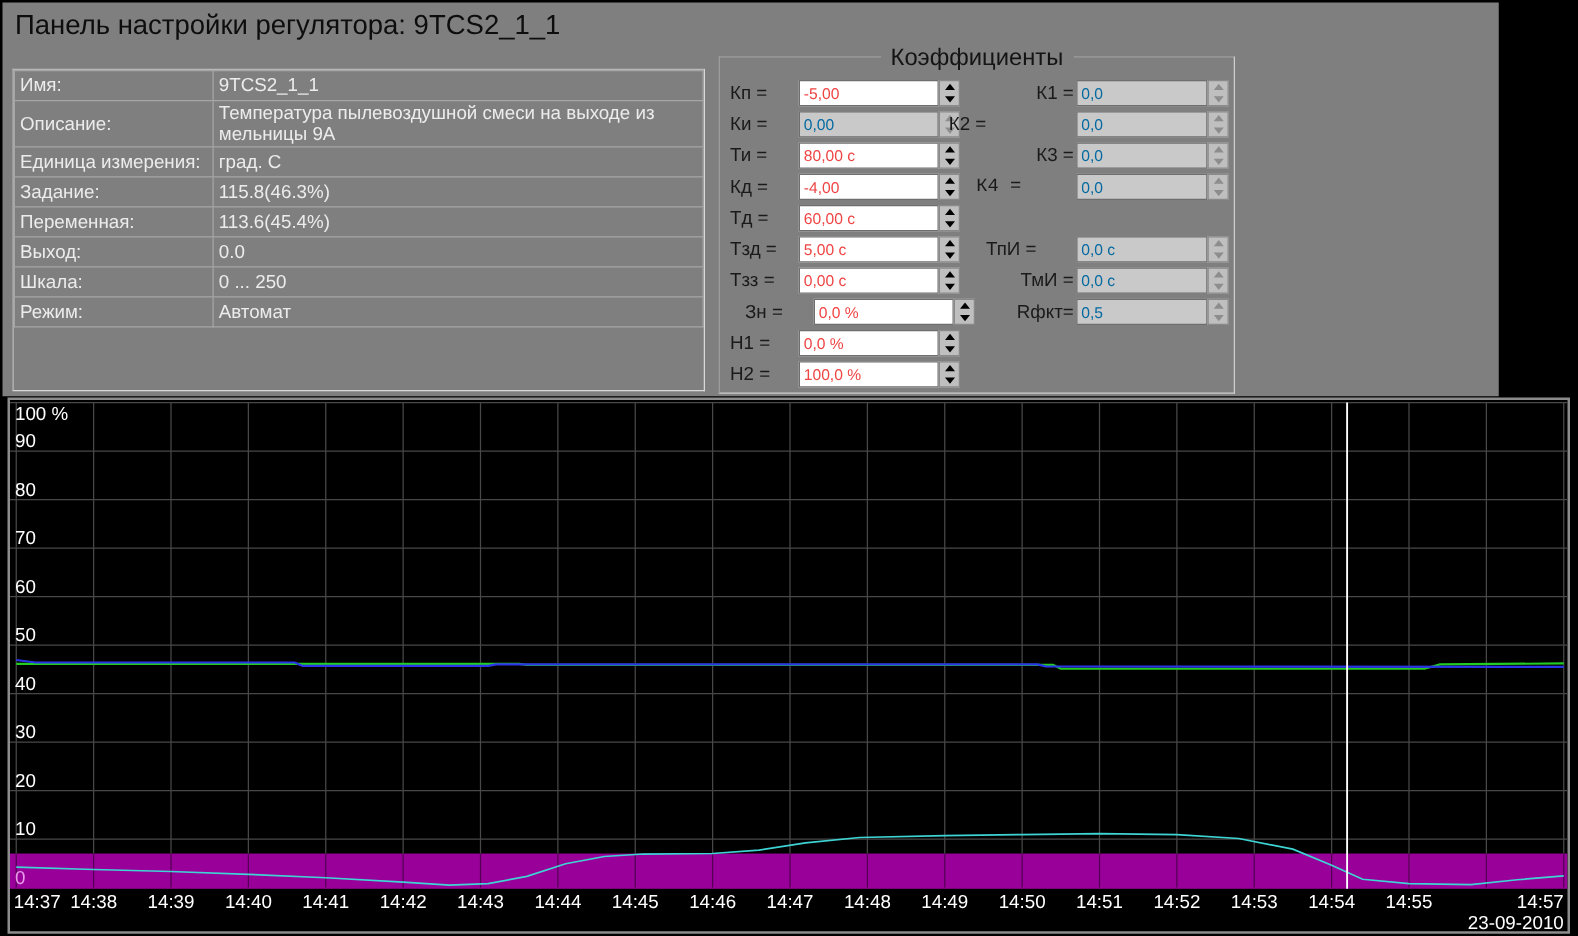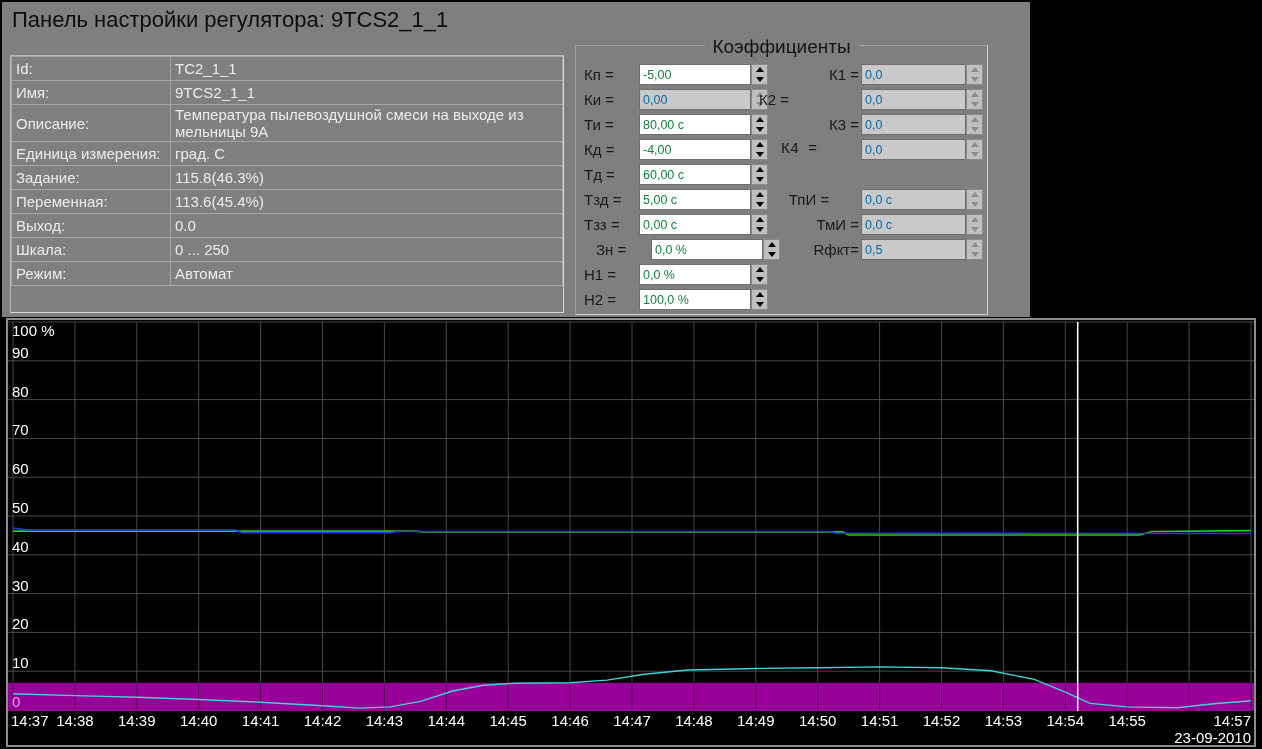--- a/index.html
+++ b/index.html
@@ -3,21 +3,21 @@
 <meta charset="utf-8">
 <style>
   html,body { margin:0; padding:0; }
   body {
     width:1262px; height:749px; position:relative;
     background:#000; overflow:hidden;
     font-family:"Liberation Sans", sans-serif;
   }
   
   #top-panel {
-    position:absolute; left:2px; top:2px; width:1028px; height:315px;
+    position:absolute; left:2px; top:2px; width:1197px; height:315px;
     background:#7f7f7f;
   }
   #window-title {
     position:absolute; left:10px; top:5px;
     font-size:22px; color:#0d0d0d; white-space:nowrap;
   }
   
   #info-table-wrap {
     position:absolute; left:8px; top:53px; width:554px; height:258px;
     border:1px solid #b8b8b8; border-right-color:#d9d9d9; border-bottom-color:#d9d9d9;
@@ -40,21 +40,21 @@
     background:#7f7f7f; padding:0 8px; font-size:19px; color:#141414; white-space:nowrap;
   }
   .spin-row { position:absolute; height:21px; }
   .spin-label {
     position:absolute; font-size:15px; color:#1a1a1a; line-height:21px; white-space:nowrap;
   }
   .spin-field {
     position:absolute; height:21px; box-sizing:border-box;
     background:#ffffff; border:1px solid #6e6e6e;
     font-family:"Liberation Sans",sans-serif;
-    font-size:12.5px; color:#15803d; padding:1px 3px;
+    font-size:12.5px; color:#ef4444; padding:1px 3px;
   }
   .spin-row.disabled .spin-field { background:#c9c9c9; color:#0369a1; }
   .spin-btns {
     position:absolute; width:17px; height:21px; box-sizing:border-box;
     background:#bfbfbf; border:1px solid #8a8a8a;
     display:flex; flex-direction:column;
   }
   .spin-btn { flex:1; display:flex; align-items:center; justify-content:center; cursor:default; }
   .tri-up { width:0; height:0; border-left:4px solid transparent; border-right:4px solid transparent; border-bottom:5px solid #000; }
   .tri-dn { width:0; height:0; border-left:4px solid transparent; border-right:4px solid transparent; border-top:5px solid #000; }
@@ -69,24 +69,20 @@
 </style>
 </head>
 <body>
 
 <div id="top-panel">
   <div id="window-title">Панель настройки регулятора: 9TCS2_1_1</div>
 
   <div id="info-table-wrap">
     <table class="info">
       <tbody id="info-tbody">
-          <tr>
-            <td class="lbl">Id:</td>
-            <td>TC2_1_1</td>
-          </tr>
           <tr>
             <td class="lbl">Имя:</td>
             <td>9TCS2_1_1</td>
           </tr>
           <tr>
             <td class="lbl">Описание:</td>
             <td>Температура пылевоздушной смеси на выходе из мельницы 9А</td>
           </tr>
           <tr>
             <td class="lbl">Единица измерения:</td>

